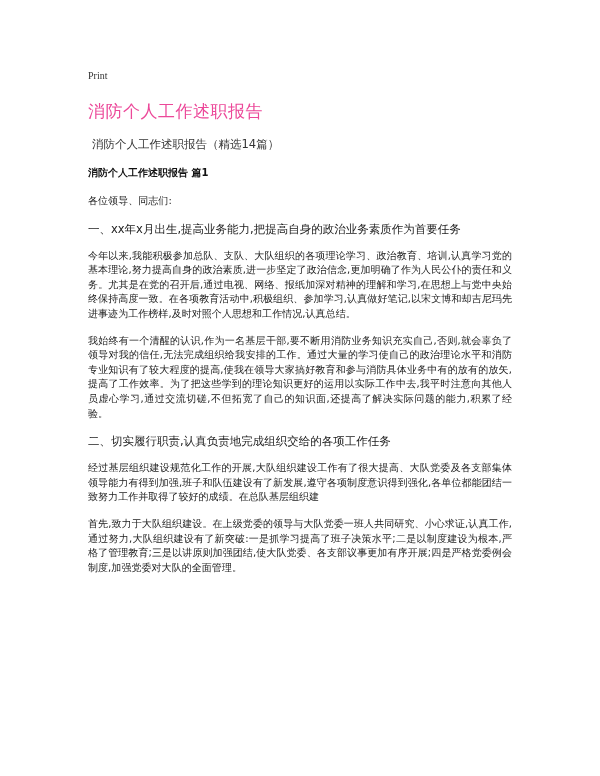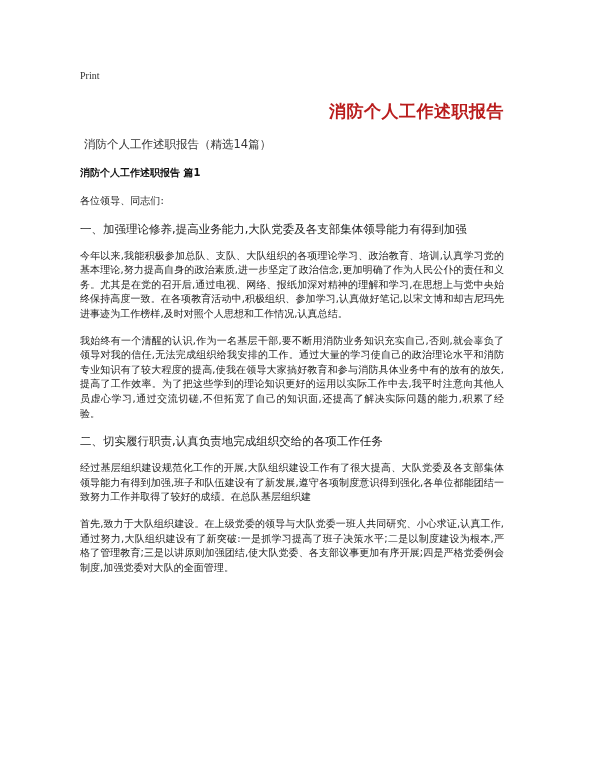--- a/index.html
+++ b/index.html
@@ -10,37 +10,37 @@
     body {
       width: 600px;
       height: 776px;
       overflow: hidden;
       position: relative;
       font-family: "DejaVu Sans", sans-serif;
       color: #222222;
     }
     .page {
       position: absolute;
-      left: 80px;
+      left: 88px;
       top: 70px;
       width: 424px;
     }
     .print-label {
       font-family: "Liberation Serif", "DejaVu Serif", serif;
       font-size: 10px;
       color: #333;
       margin: 0 0 18px 0;
       height: 12px;
       line-height: 12px;
     }
     .doc-title {
-      text-align: right;
+      text-align: left;
       font-size: 17px;
-      font-weight: bold;
-      color: #b91c1c;
+      font-weight: normal;
+      color: #ec4899;
       margin: 0 0 14px 0;
       line-height: 22px;
       letter-spacing: 0.5px;
     }
     .subtitle {
       font-size: 11.5px;
       color: #333;
       margin: 0 0 13px 4px;
       line-height: 16px;
     }
@@ -77,20 +77,20 @@
 </head>
 <body>
 
 <div class="page">
   <div class="print-label">Print</div>
   <h1 class="doc-title">消防个人工作述职报告</h1>
   <div class="subtitle">消防个人工作述职报告（精选14篇）</div>
   <div class="section-title">消防个人工作述职报告 篇1</div>
 
   <p class="para">各位领导、同志们:</p>
-  <p class="heading">一、加强理论修养,提高业务能力,大队党委及各支部集体领导能力有得到加强</p>
+  <p class="heading">一、xx年x月出生,提高业务能力,把提高自身的政治业务素质作为首要任务</p>
   <p class="para">今年以来,我能积极参加总队、支队、大队组织的各项理论学习、政治教育、培训,认真学习党的基本理论,努力提高自身的政治素质,进一步坚定了政治信念,更加明确了作为人民公仆的责任和义务。尤其是在党的召开后,通过电视、网络、报纸加深对精神的理解和学习,在思想上与党中央始终保持高度一致。在各项教育活动中,积极组织、参加学习,认真做好笔记,以宋文博和却吉尼玛先进事迹为工作榜样,及时对照个人思想和工作情况,认真总结。</p>
   <p class="para">我始终有一个清醒的认识,作为一名基层干部,要不断用消防业务知识充实自己,否则,就会辜负了领导对我的信任,无法完成组织给我安排的工作。通过大量的学习使自己的政治理论水平和消防专业知识有了较大程度的提高,使我在领导大家搞好教育和参与消防具体业务中有的放有的放矢,提高了工作效率。为了把这些学到的理论知识更好的运用以实际工作中去,我平时注意向其他人员虚心学习,通过交流切磋,不但拓宽了自己的知识面,还提高了解决实际问题的能力,积累了经验。</p>
   <p class="heading">二、切实履行职责,认真负责地完成组织交给的各项工作任务</p>
   <p class="para">经过基层组织建设规范化工作的开展,大队组织建设工作有了很大提高、大队党委及各支部集体领导能力有得到加强,班子和队伍建设有了新发展,遵守各项制度意识得到强化,各单位都能团结一致努力工作并取得了较好的成绩。在总队基层组织建</p>
   <p class="para">首先,致力于大队组织建设。在上级党委的领导与大队党委一班人共同研究、小心求证,认真工作,通过努力,大队组织建设有了新突破:一是抓学习提高了班子决策水平;二是以制度建设为根本,严格了管理教育;三是以讲原则加强团结,使大队党委、各支部议事更加有序开展;四是严格党委例会制度,加强党委对大队的全面管理。</p>
 </div>
 <div class="fade"></div>
 
 </body></html>

